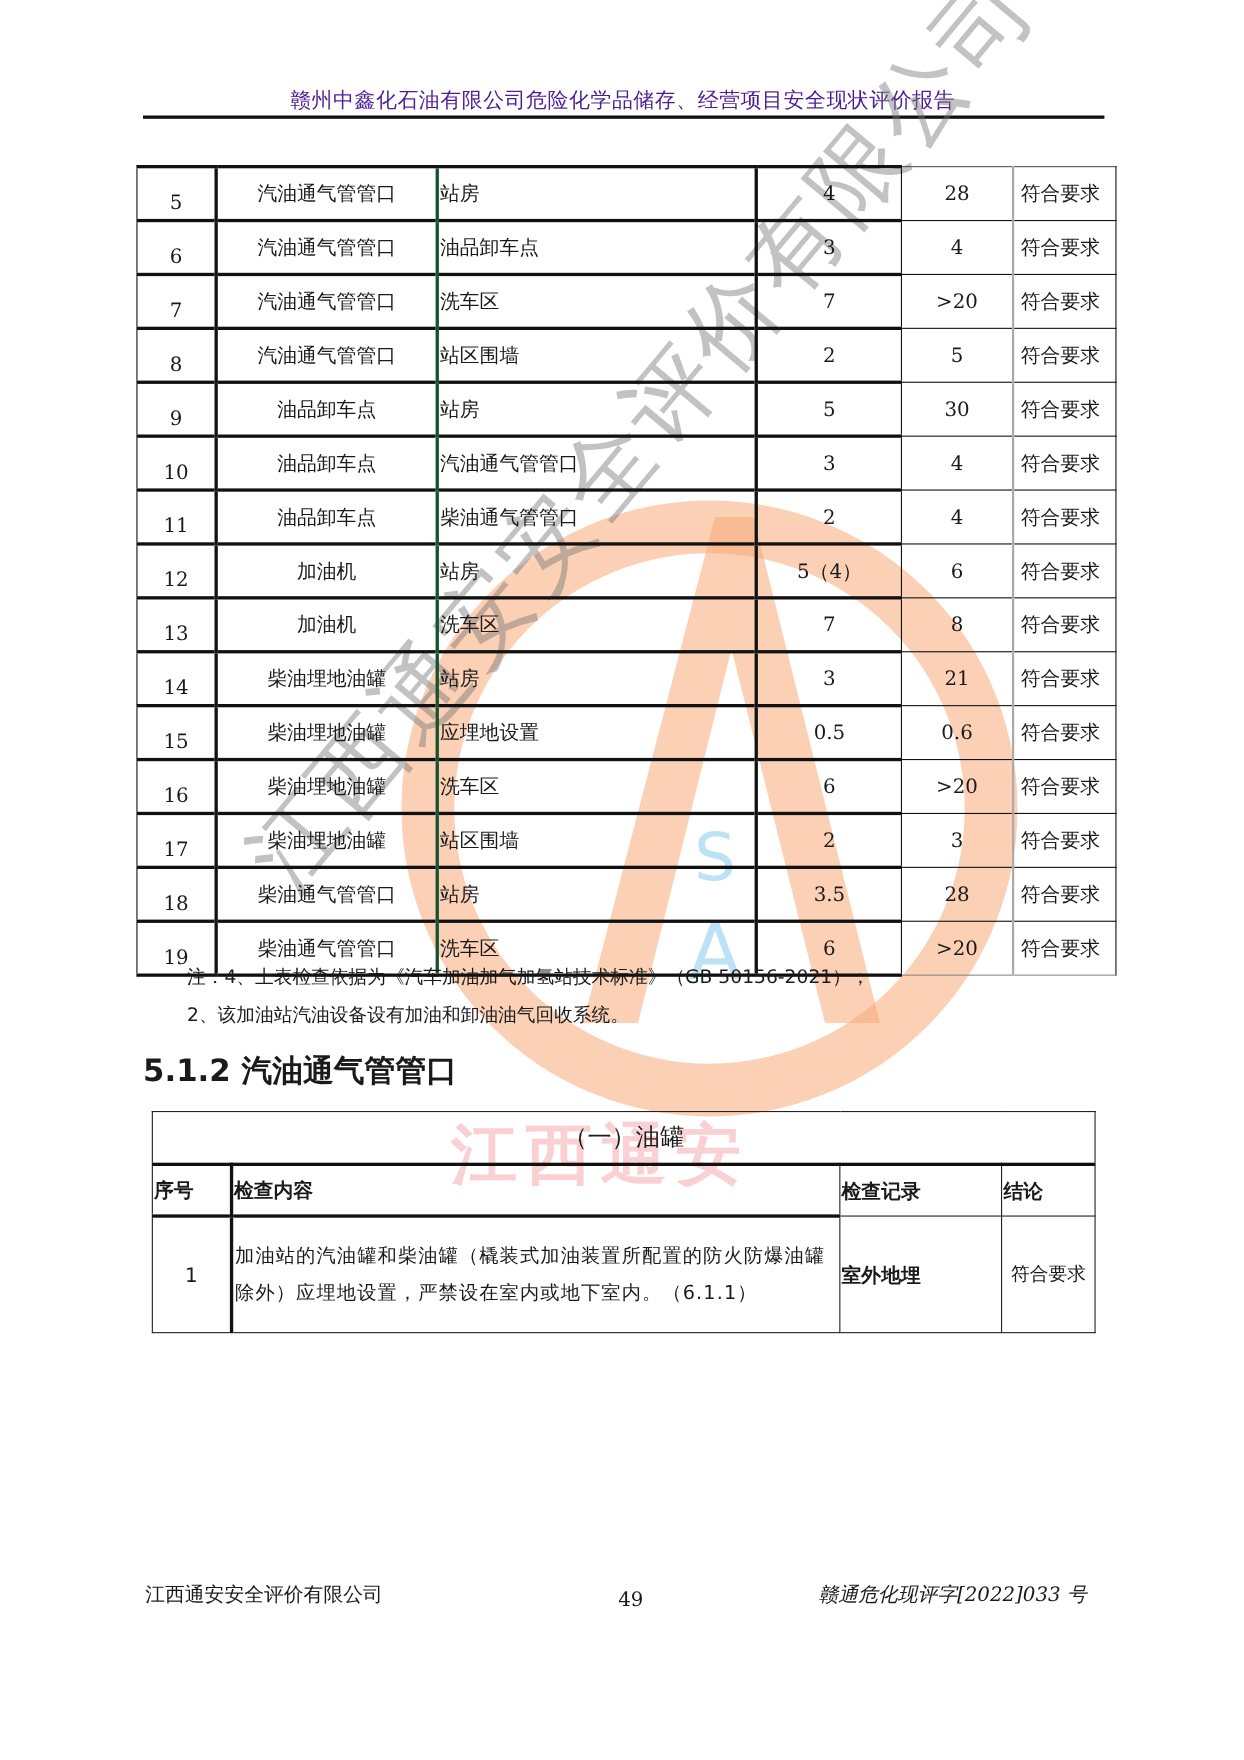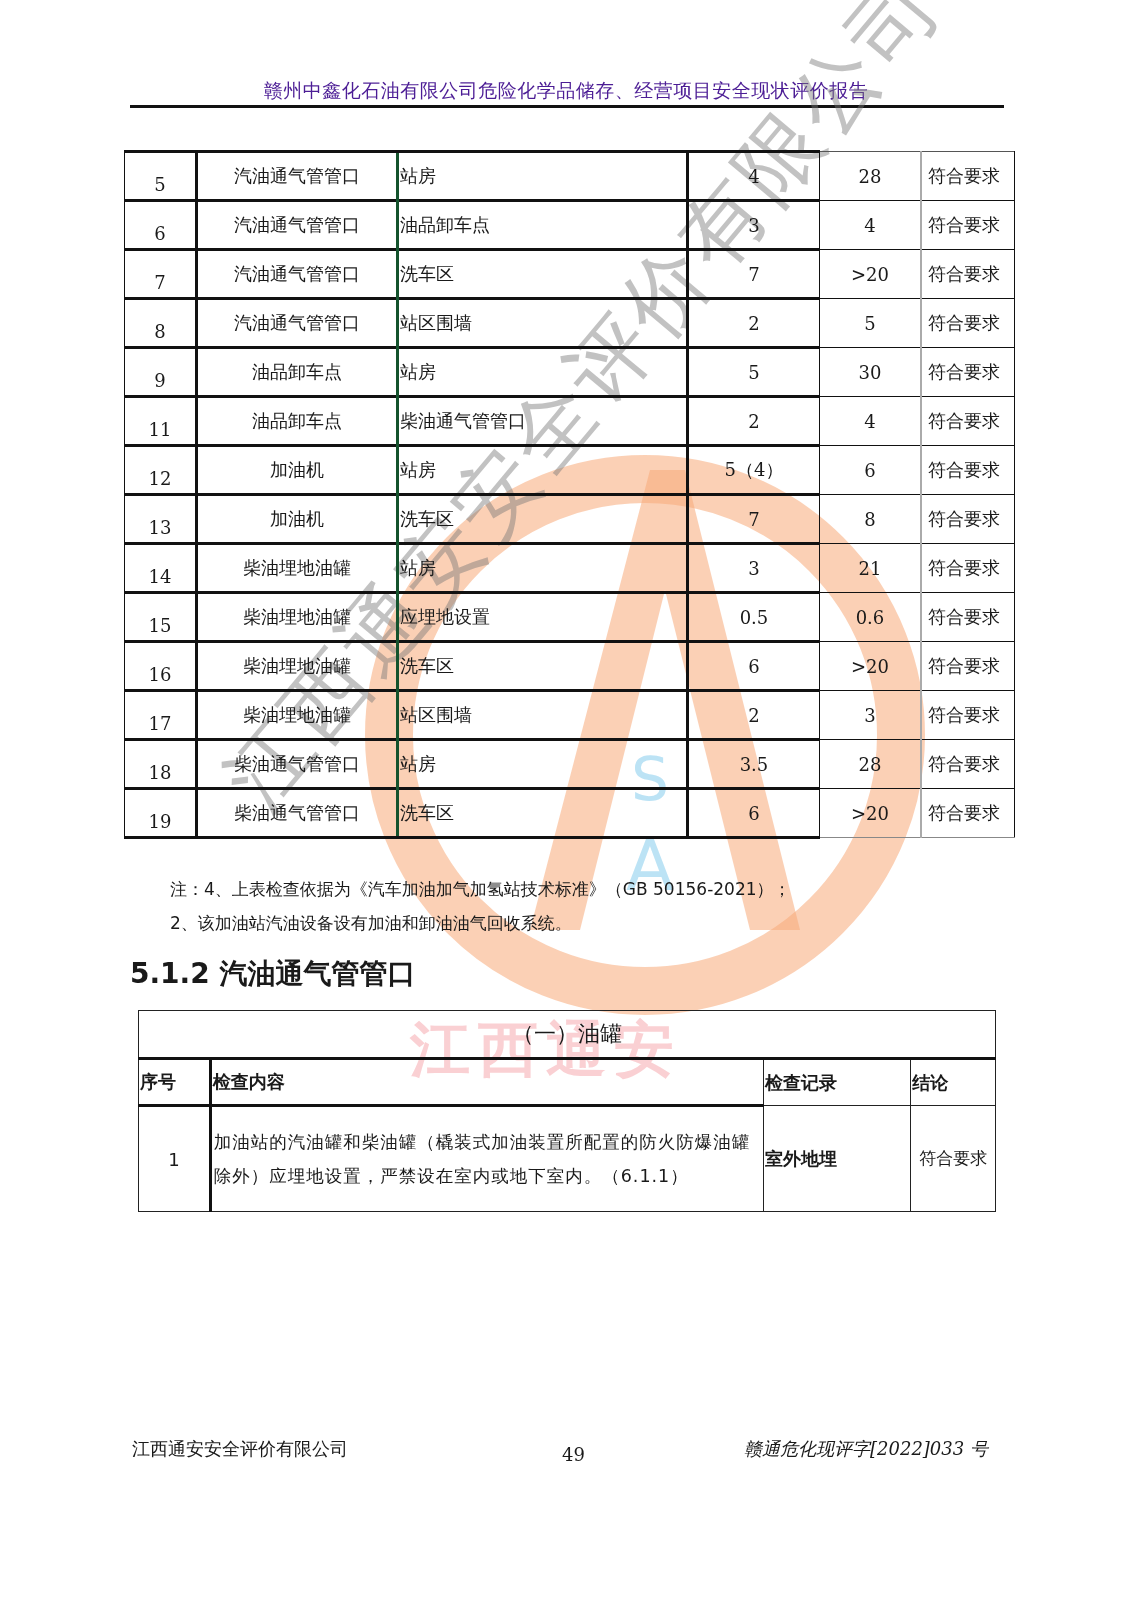--- a/index.html
+++ b/index.html
@@ -108,20 +108,28 @@
         <td class="c-s">2</td>
         <td class="c-act">5</td>
         <td class="c-res">符合要求</td>
       </tr>
       <tr>
         <td class="c-no">9</td>
         <td class="c-a">油品卸车点</td>
         <td class="c-b">站房</td>
         <td class="c-s">5</td>
         <td class="c-act">30</td>
+        <td class="c-res">符合要求</td>
+      </tr>
+      <tr>
+        <td class="c-no">10</td>
+        <td class="c-a">油品卸车点</td>
+        <td class="c-b">汽油通气管管口</td>
+        <td class="c-s">3</td>
+        <td class="c-act">4</td>
         <td class="c-res">符合要求</td>
       </tr>
       <tr>
         <td class="c-no">11</td>
         <td class="c-a">油品卸车点</td>
         <td class="c-b">柴油通气管管口</td>
         <td class="c-s">2</td>
         <td class="c-act">4</td>
         <td class="c-res">符合要求</td>
       </tr>

